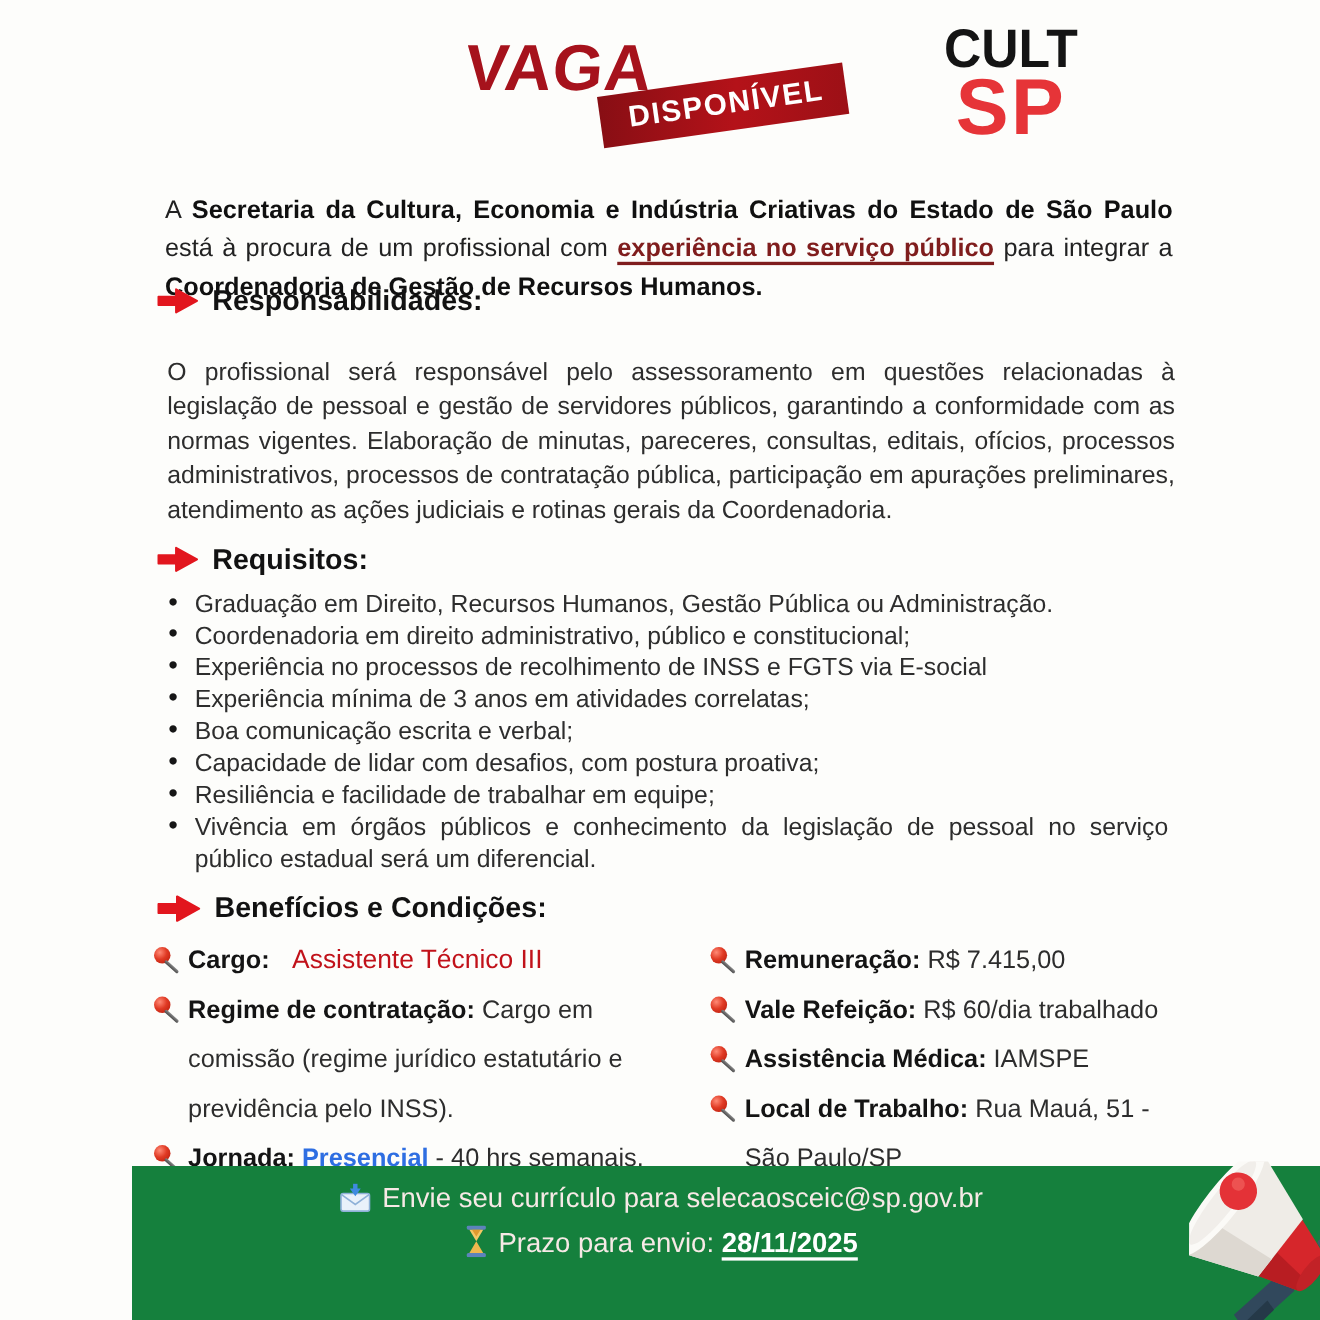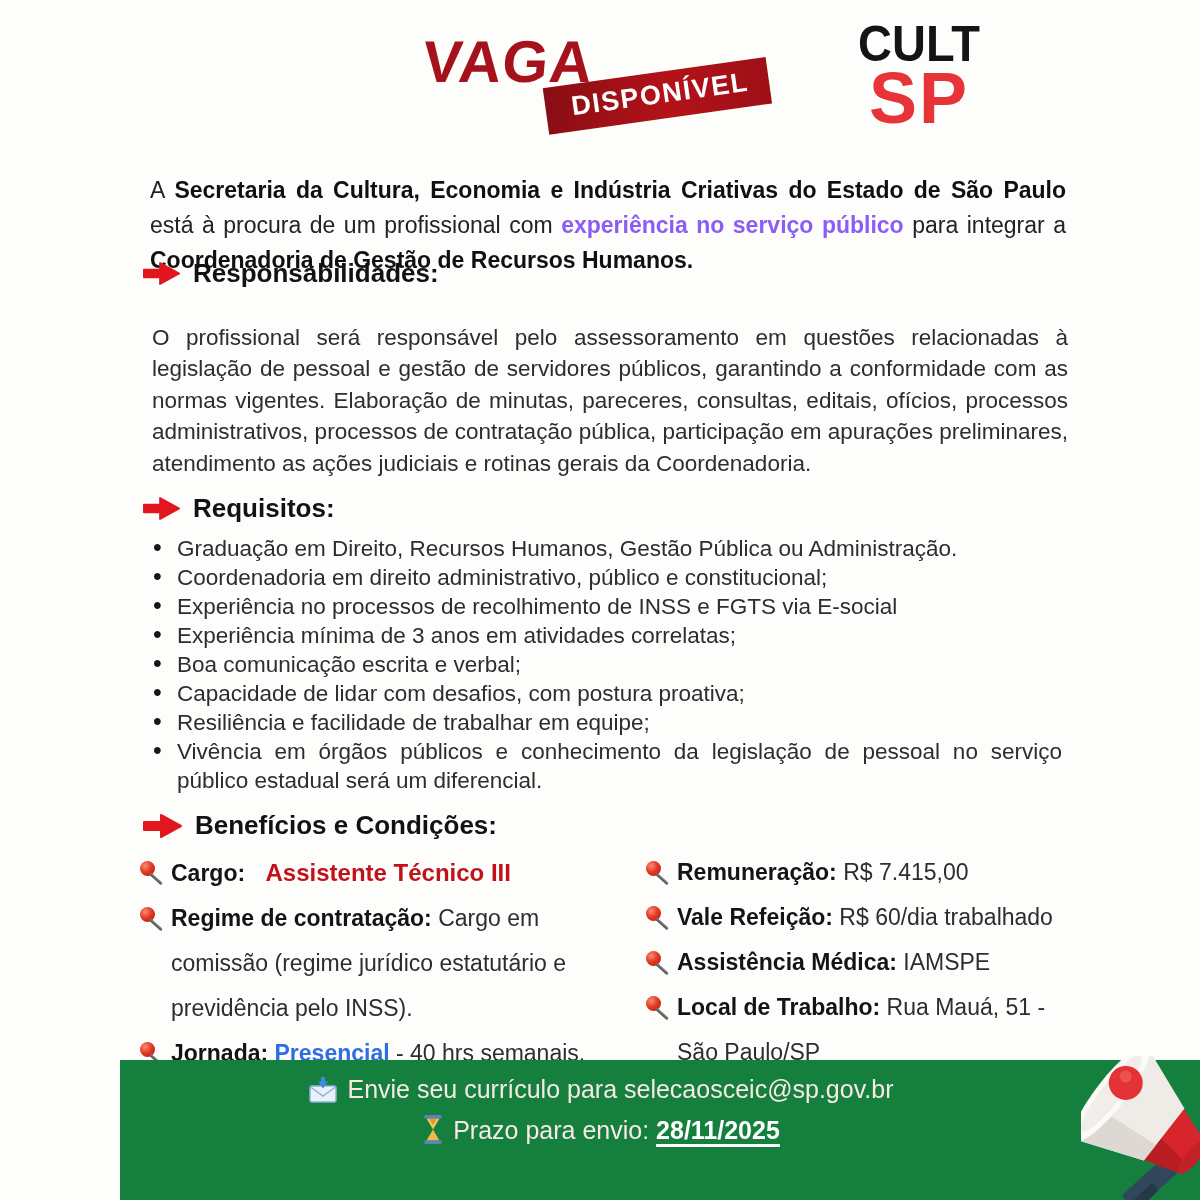--- a/index.html
+++ b/index.html
@@ -13,21 +13,21 @@
           background:linear-gradient(100deg,#870e14,#b41219 55%,#9c1016);color:#fff;font-weight:700;
           font-size:27px;letter-spacing:1.5px;padding:7px 20px 9px 26px;}
   .logo{position:absolute;left:845px;top:20px;width:148px;text-align:center;line-height:1;}
   .logo-top{font-size:47px;font-weight:800;color:#141414;letter-spacing:0;transform:scaleY(1.05);}
   .logo-bottom{font-size:72px;font-weight:800;color:#e63438;margin-top:-5px;letter-spacing:2px;}
 
   
   .intro{position:absolute;left:150px;top:150px;width:916px;font-size:23px;line-height:35px;
          text-align:justify;color:#222;}
   .intro b{font-weight:700;color:#101010;}
-  .hl-underline{font-weight:700;color:#8b5cf6;
+  .hl-underline{font-weight:700;color:#7f1d1d;text-decoration:underline;
                 text-decoration-thickness:2.5px;text-underline-offset:5px;}
 
   
   .sec-heading{position:absolute;display:flex;align-items:center;gap:12px;
                font-size:26px;font-weight:800;color:#121212;}
   .h-resp{left:143px;top:258px;}
   .h-req{left:143px;top:493px;justify-content:flex-end;}
   .h-ben{left:143px;top:810px;}
   .arrow-ico{display:block;}
 
@@ -39,21 +39,21 @@
   .req-list{position:absolute;left:150px;top:534px;width:912px;margin:0;padding:0;list-style:none;}
   .req-list li{font-size:22.5px;line-height:29px;color:#2d2d2d;padding-left:27px;position:relative;
                text-align:justify;margin:0;}
   .req-list li::before{content:"\2022";position:absolute;left:3px;top:-1px;color:#161616;font-size:25px;}
 
   
   .ben-left{position:absolute;left:140px;top:850px;width:492px;}
   .ben-right{position:absolute;left:646px;top:850px;width:428px;}
   .ben-item{position:relative;padding-left:31px;font-size:23px;line-height:45px;color:#2d2d2d;}
   .ben-item .lbl{font-weight:800;color:#141414;}
-  .cargo-val{font-weight:700;color:#c1121a;font-size:24px;margin-left:14px;}
+  .cargo-val{font-weight:400;color:#c1121a;font-size:24px;margin-left:14px;}
   .jor-hl{font-weight:800;color:#2e6ee2;}
   .pin{position:absolute;left:0;top:11px;width:26px;height:26px;}
   .pin-ball{position:absolute;left:0;top:0;width:15px;height:15px;border-radius:50%;
             background:radial-gradient(circle at 35% 32%,#ff8a76 0%,#e03a24 45%,#b11708 100%);}
   .pin-needle{position:absolute;left:10px;top:11px;width:16px;height:3px;border-radius:2px;
               background:linear-gradient(#8a8a8a,#4a4a4a);transform:rotate(42deg);transform-origin:left center;}
 
   
   .footer{position:absolute;left:120px;top:1060px;width:1127px;height:140px;background:#15803d;}
   .footer-text{position:absolute;left:0;width:963px;top:9px;text-align:center;color:#f7e9e6;

